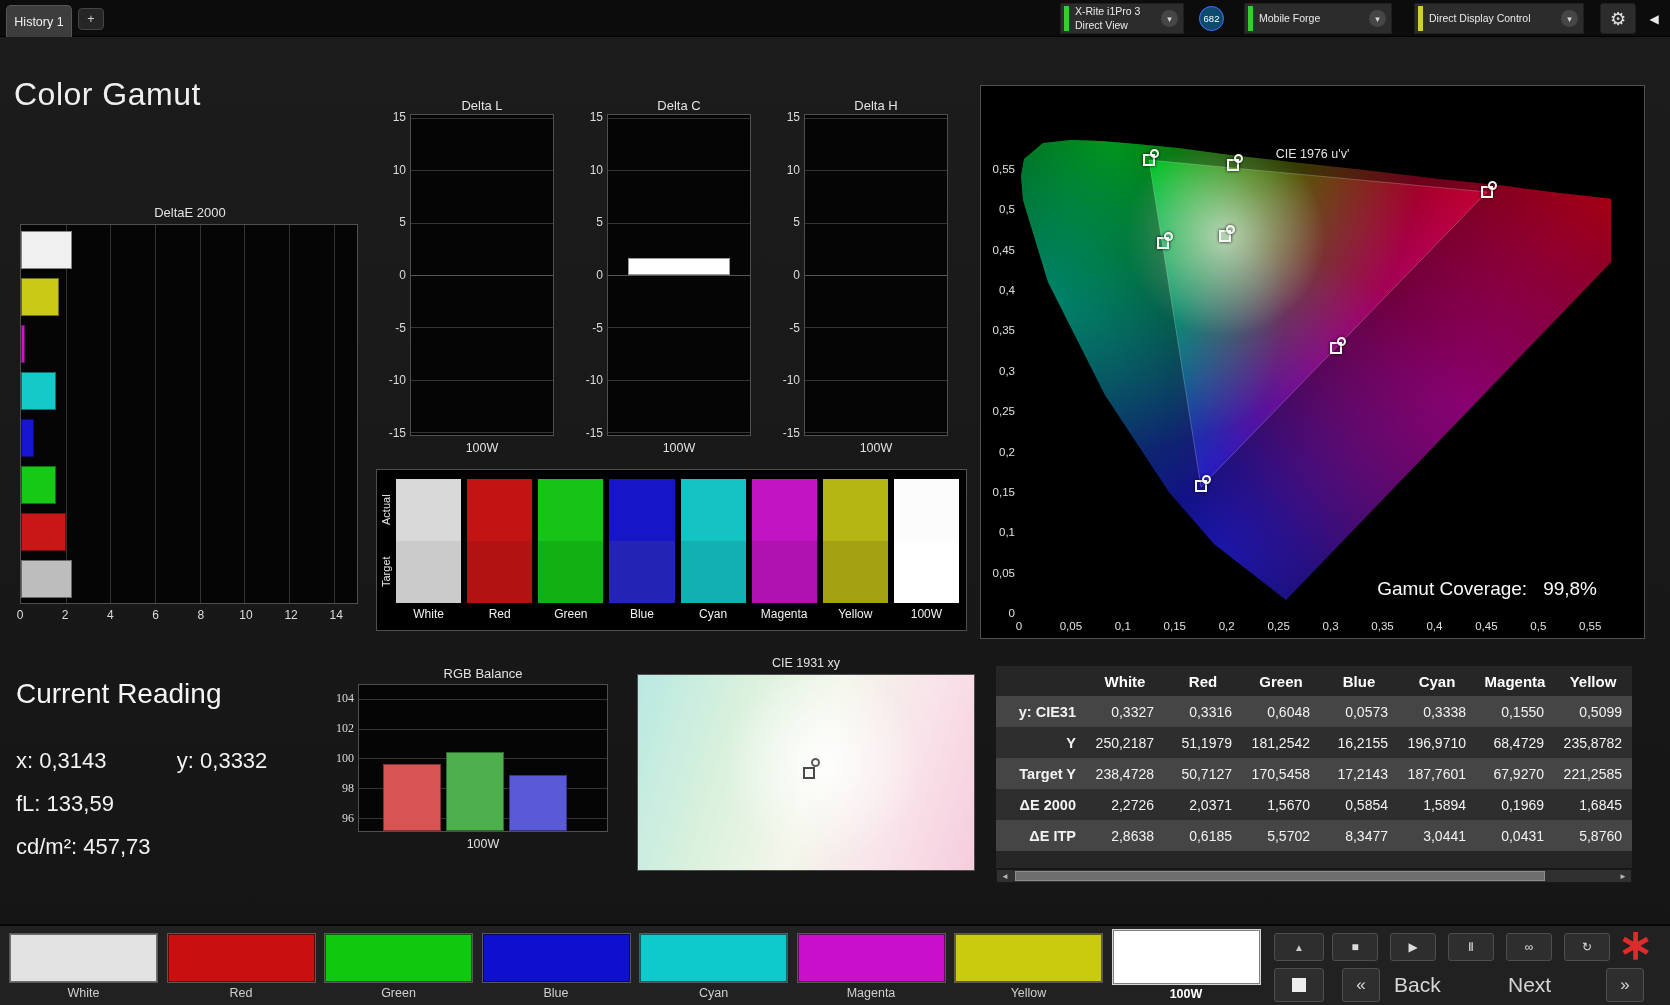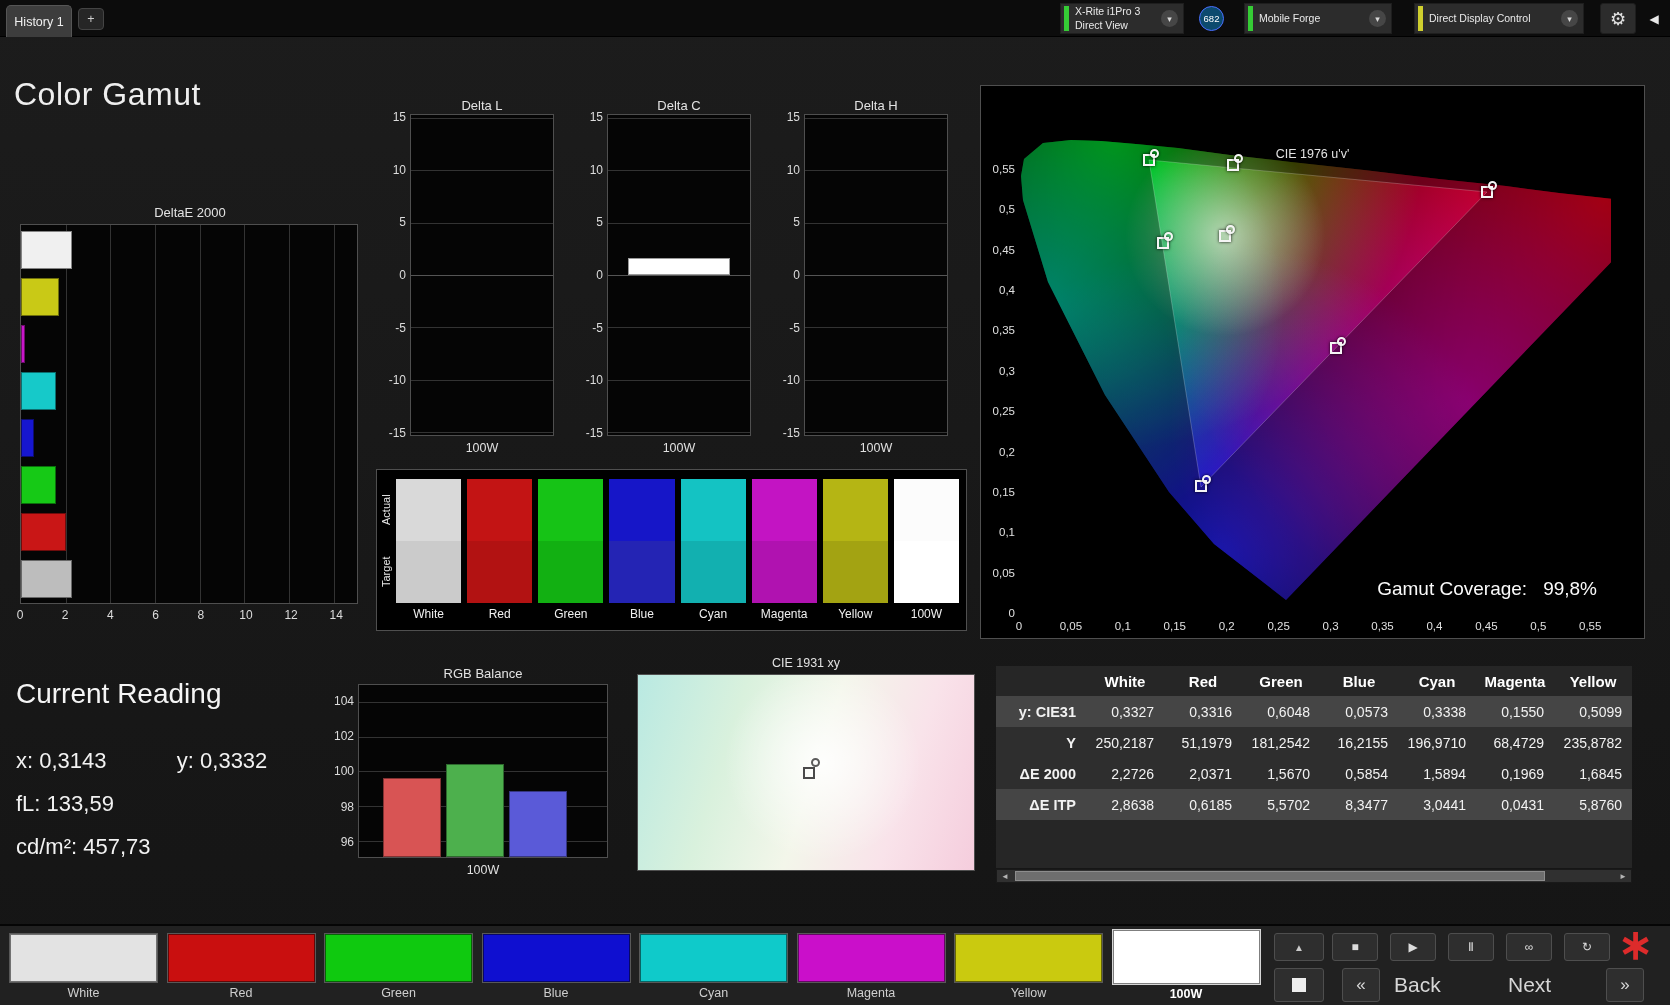--- a/index.html
+++ b/index.html
@@ -72,21 +72,21 @@
 
   
   #current-reading { position:absolute; left:16px; top:678px; }
   #cr-title { font-size:28px; font-weight:400; color:#f5f5f5; margin-bottom:38px; }
   .cr-line { font-size:22px; color:#f2f2f2; margin-bottom:17px; }
   .cr-xy-gap { display:inline-block; width:58px; }
 
   
   #rgb-chart { position:absolute; left:330px; top:666px; width:278px; }
   #rgb-chart .chart-title { padding-left:28px; margin-bottom:3px; }
-  .rgb-body { display:flex; height:174px; }
+  .rgb-body { display:flex; height:148px;font-family:Liberation Serif, serif; }
   .rgb-body .ylabels { width:28px; }
   .rgb-bar { position:absolute; bottom:0; width:58px; border:1px solid rgba(0,0,0,0.4); }
   #rgb-chart .xlabel { text-align:center; font-size:12.5px; color:#e0e0e0; margin-top:5px; padding-left:28px; }
 
   
   #cie-xy-chart { position:absolute; left:637px; top:656px; width:338px; }
   #cie-xy-chart .chart-title { font-size:12.5px; margin-bottom:4px; }
   #cie-xy-plot { position:relative; width:338px; height:197px; border:1px solid #4f4f4f;
     background:
       radial-gradient(circle at 55% 45%, rgba(255,255,255,0.9), rgba(255,255,255,0) 46%),
@@ -500,20 +500,30 @@
         <div class="trow" style="background: rgb(46, 46, 46);">
           <div class="tcell rowlabel">Y</div>
           <div class="tcell">250,2187</div>
           <div class="tcell">51,1979</div>
           <div class="tcell">181,2542</div>
           <div class="tcell">16,2155</div>
           <div class="tcell">196,9710</div>
           <div class="tcell">68,4729</div>
           <div class="tcell">235,8782</div>
         </div>
+        <div class="trow" style="background: rgb(69, 69, 69);">
+          <div class="tcell rowlabel">Target Y</div>
+          <div class="tcell">238,4728</div>
+          <div class="tcell">50,7127</div>
+          <div class="tcell">170,5458</div>
+          <div class="tcell">17,2143</div>
+          <div class="tcell">187,7601</div>
+          <div class="tcell">67,9270</div>
+          <div class="tcell">221,2585</div>
+        </div>
         <div class="trow" style="background: rgb(46, 46, 46);">
           <div class="tcell rowlabel">ΔE 2000</div>
           <div class="tcell">2,2726</div>
           <div class="tcell">2,0371</div>
           <div class="tcell">1,5670</div>
           <div class="tcell">0,5854</div>
           <div class="tcell">1,5894</div>
           <div class="tcell">0,1969</div>
           <div class="tcell">1,6845</div>
         </div>

